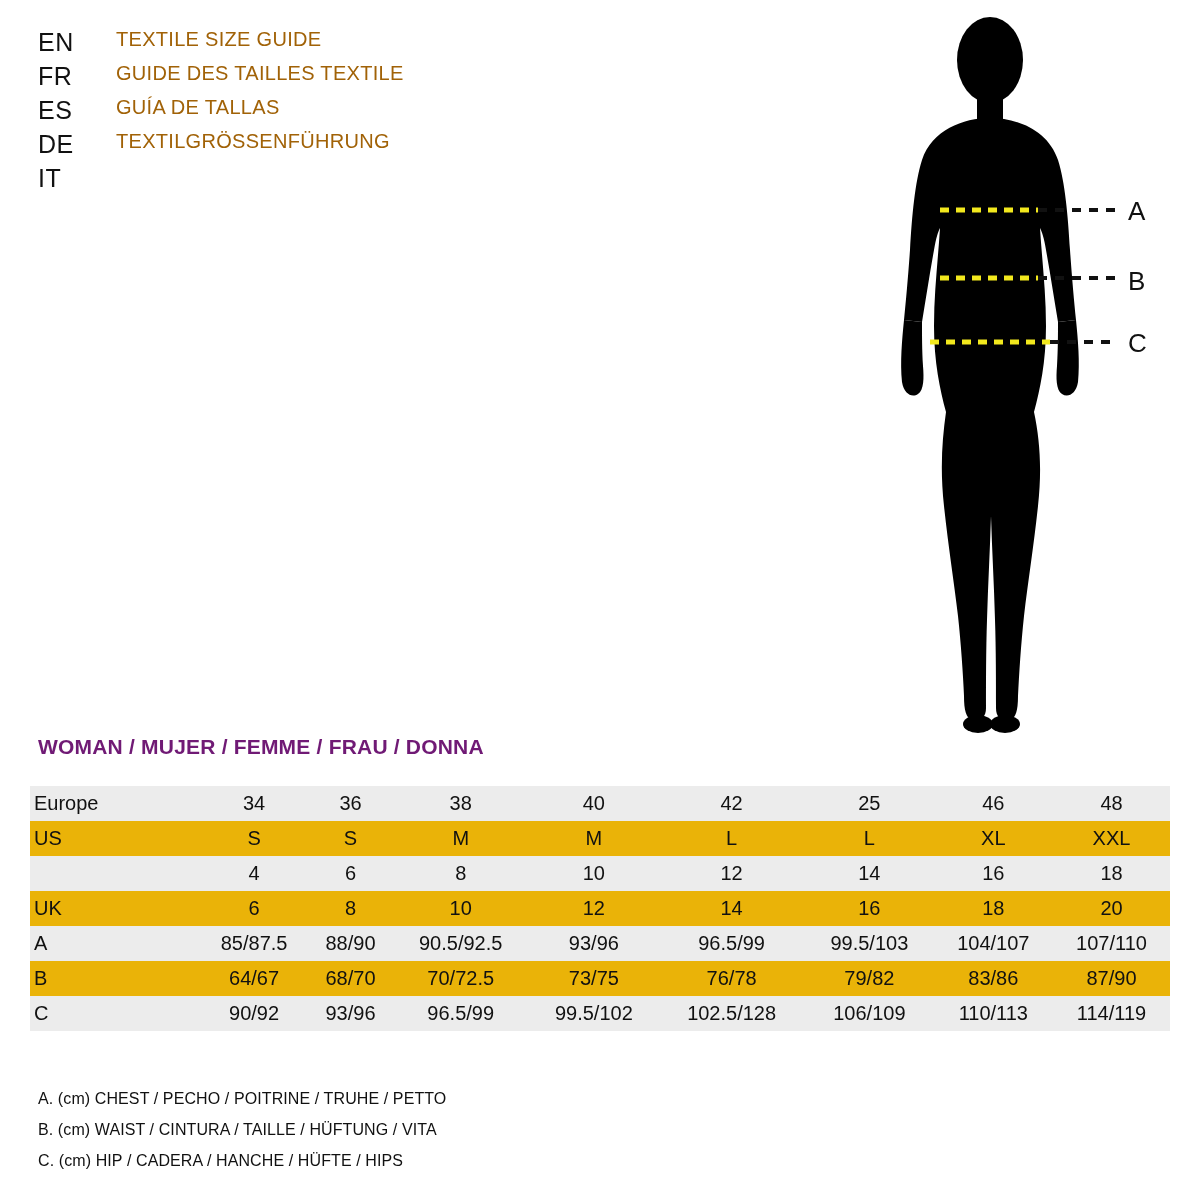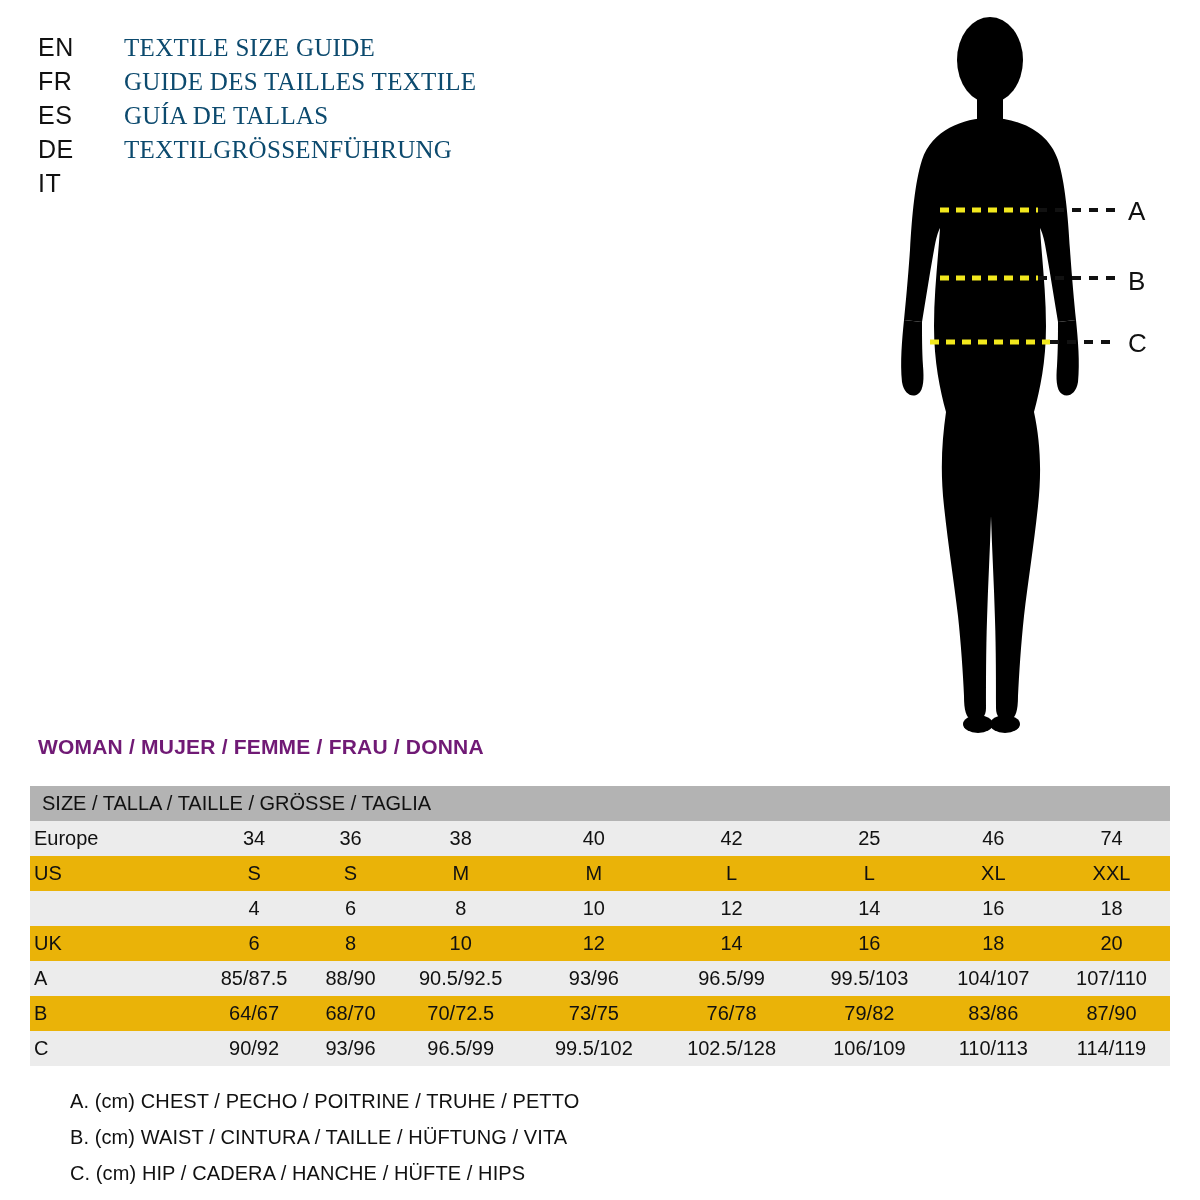--- a/index.html
+++ b/index.html
@@ -18,36 +18,34 @@
 
   
   .lang-block {
     position: absolute;
     left: 38px;
     top: 28px;
     width: 520px;
   }
   .lang-row {
     display: flex;
-    align-items: flex-end;
+    align-items: flex-start;
     height: 34px;
-    gap: 8px;
   }
   .lang-code {
     width: 78px;
     font-size: 25px;
     letter-spacing: 0.5px;
     color: #111;
   }
   .lang-text {
-    font-size: 25px;
+    font-size: 20px;
     letter-spacing: 0.3px;
-    color: #0c4a6e;
+    color: #a16207;
     white-space: nowrap;
-    font-family: Liberation Serif, serif;
   }
 
   
   .figure-area {
     position: absolute;
     left: 860px;
     top: 10px;
     width: 330px;
     height: 740px;
   }
@@ -103,23 +101,22 @@
     font-size: 20px;
   }
   tr.shade td { background: #ececec; }
   tr.plain td { background: #eab308; }
 
   
   .footnotes {
     position: absolute;
     left: 38px;
     top: 1090px;
-    font-size: 20px;
-    color: #111;
-    margin-left: 32px;
+    font-size: 16px;
+    color: #111;
   }
   .footnotes div {
     margin-bottom: 13px;
     letter-spacing: 0.1px;
   }
 </style>
 </head>
 <body>
 
 <div class="lang-block">
@@ -204,33 +201,30 @@
 
   <span class="measure-label a">A</span>
   <span class="measure-label b">B</span>
   <span class="measure-label c">C</span>
 </div>
 
 <div class="section-title">WOMAN / MUJER / FEMME / FRAU / DONNA</div>
 
 <table class="size-table">
   <tbody>
-    <tr class="header-row">
-      <td colspan="9">SIZE / TALLA / TAILLE / GRÖSSE / TAGLIA</td>
-    </tr>
     <tr class="shade">
       <td class="rowlabel">Europe</td>
       <td>34</td>
       <td>36</td>
       <td>38</td>
       <td>40</td>
       <td>42</td>
       <td>25</td>
       <td>46</td>
-      <td>74</td>
+      <td>48</td>
     </tr>
     <tr class="plain">
       <td class="rowlabel">US</td>
       <td>S</td>
       <td>S</td>
       <td>M</td>
       <td>M</td>
       <td>L</td>
       <td>L</td>
       <td>XL</td>

